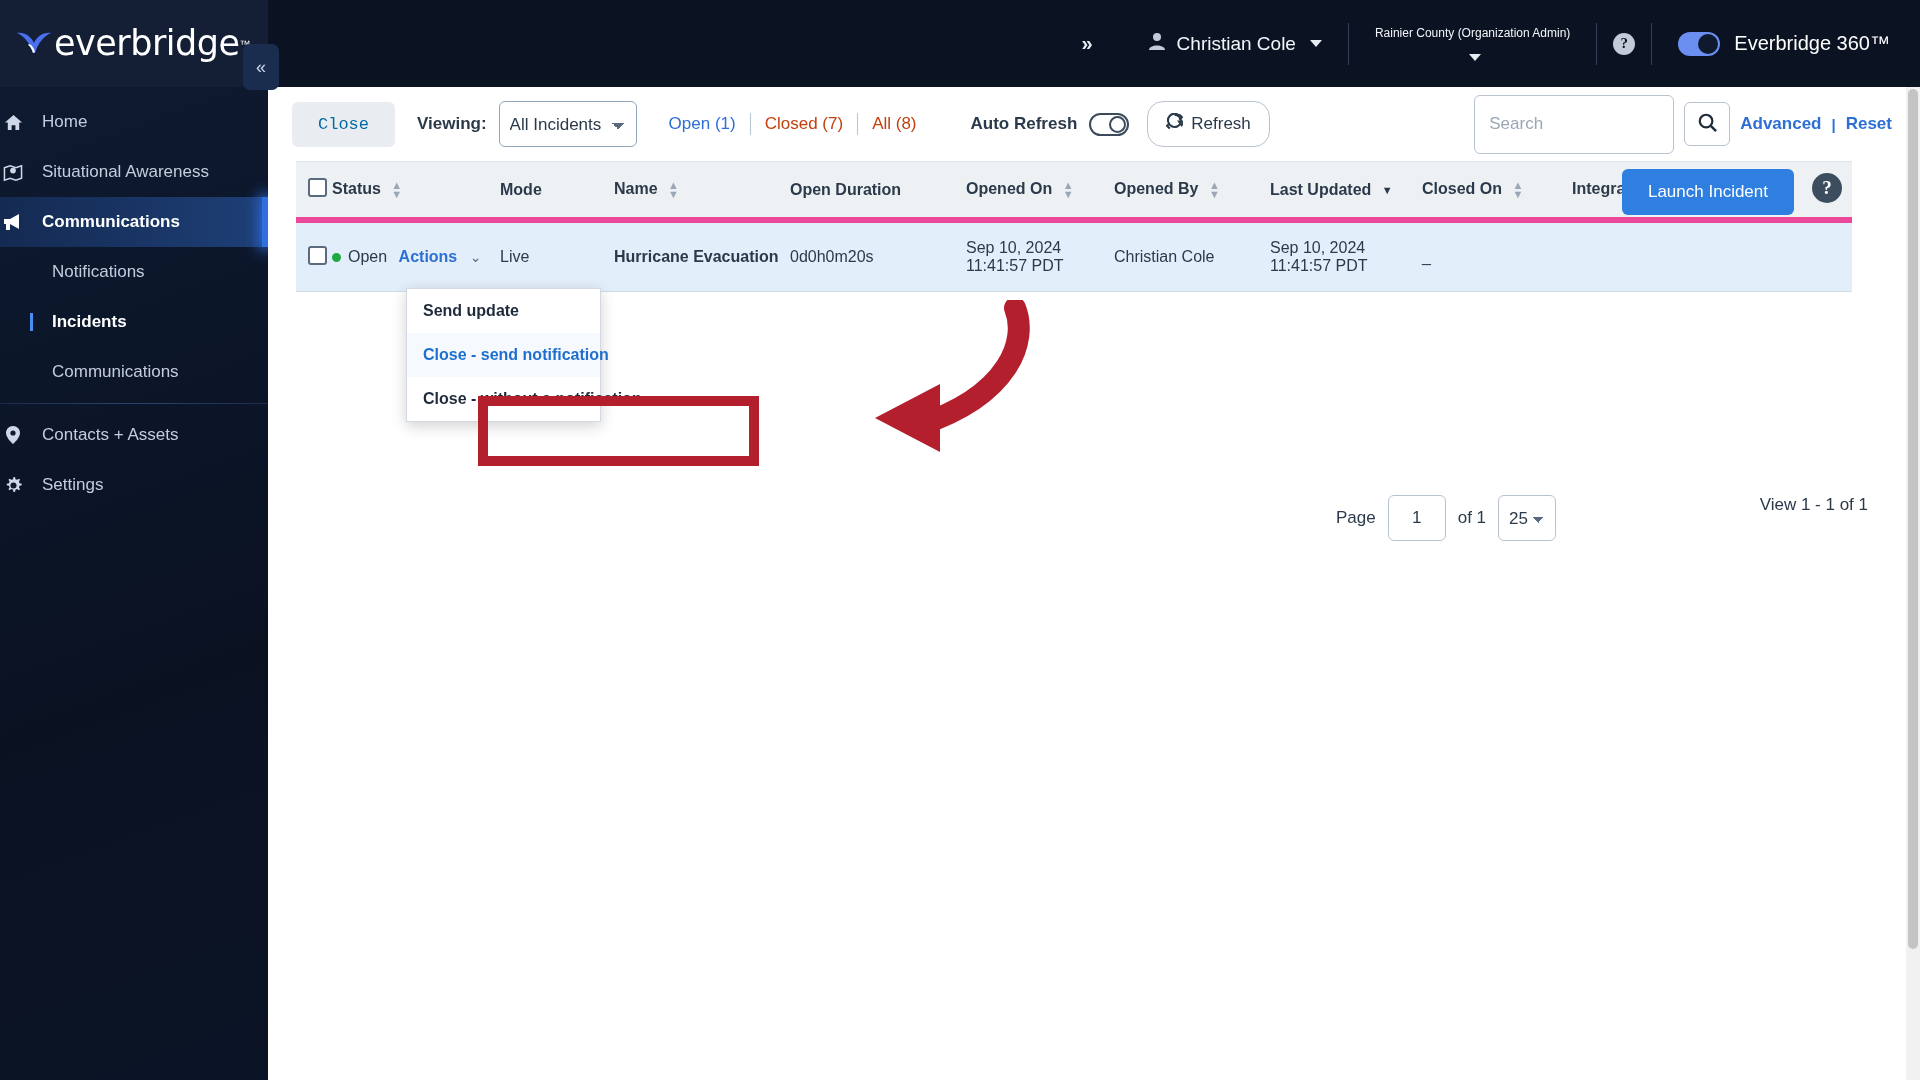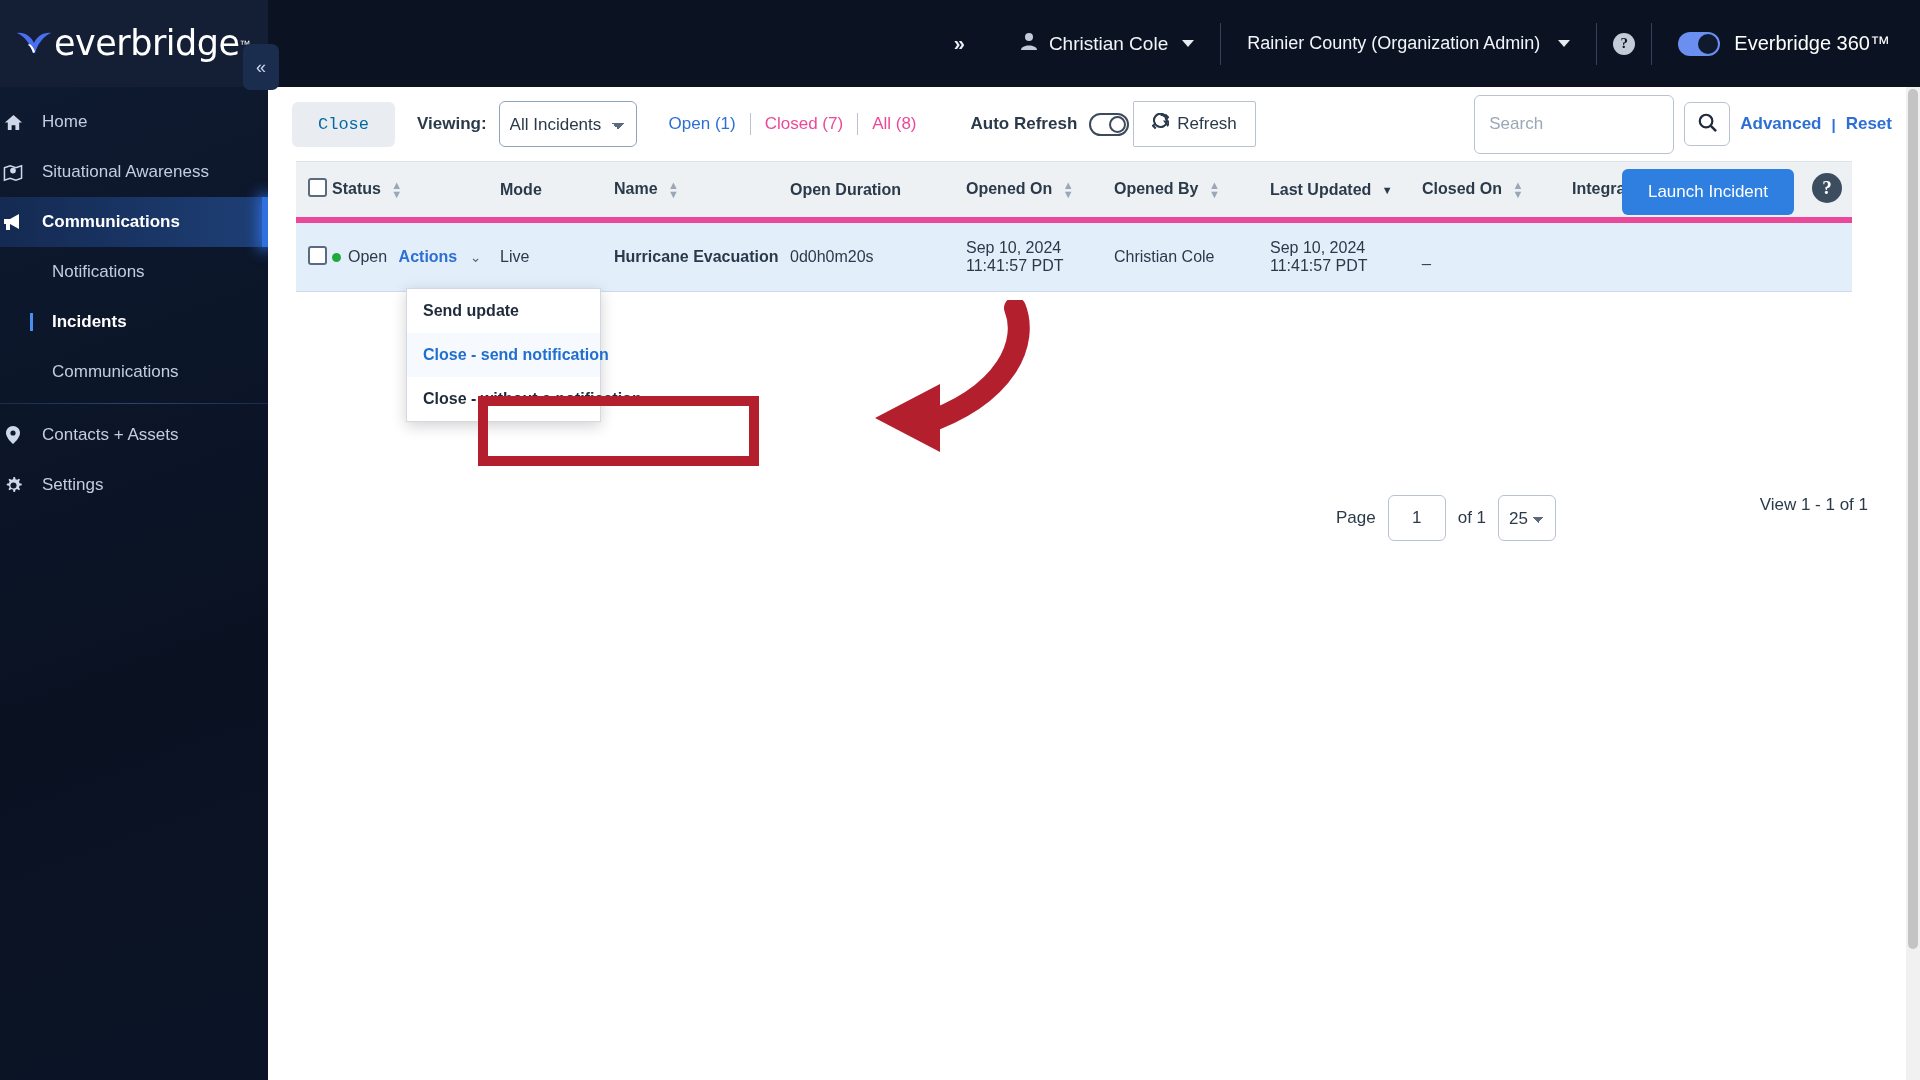--- a/index.html
+++ b/index.html
@@ -45,21 +45,21 @@
     font-size: 19px; padding: 0 26px; cursor: pointer;
   }
   .caret-down {
     width: 0; height: 0; border-left: 6px solid transparent;
     border-right: 6px solid transparent; border-top: 7px solid #e7ebf2;
     margin-left: 4px;
   }
   .vsep { width: 1px; height: 42px; background: #32405a; }
   .org-menu {
     display: flex; align-items: center; gap: 14px; color: #f2f5f9;
-    font-size: 18px; padding: 0 26px; cursor: pointer; font-weight: 500;
+    font-size: 12px; padding: 0 26px; cursor: pointer; font-weight: 500; flex-direction: column;
   }
   .help-btn {
     width: 54px; display: flex; align-items: center; justify-content: center;
     cursor: pointer;
   }
   .help-circle {
     width: 22px; height: 22px; border-radius: 50%; background: #c3cbd8;
     color: #0b1221; font-size: 15px; font-weight: bold;
     display:flex; align-items:center; justify-content:center;
     font-family: "Liberation Serif", serif;
@@ -159,36 +159,36 @@
   .viewing-label { font-weight: bold; font-size: 17px; margin-left: 22px; margin-right: 12px; color:#2b3a4a; }
   .viewing-select {
     width: 138px; height: 46px; border: 1px solid #8fa4bd; border-radius: 6px;
     background: #fff; font-size: 17px; color: #2b3a4a; padding: 0 10px;
     font-family: "Liberation Sans", sans-serif; appearance: none;
     background-image: linear-gradient(45deg,transparent 50%,#5a6b80 50%),linear-gradient(135deg,#5a6b80 50%,transparent 50%);
     background-position: calc(100% - 18px) 21px, calc(100% - 12px) 21px;
     background-size: 6px 6px, 6px 6px; background-repeat: no-repeat;
   }
   .filter-links { display: flex; align-items: center; gap: 0; margin-left: 18px; font-size: 17px; }
-  .filter-links .fl { padding: 0 14px; cursor: pointer; color:#ec4899; font-weight: 500;}
+  .filter-links .fl { padding: 0 14px; cursor: pointer; color:#c2410c; font-weight: 500;}
   .filter-links .fl.blue { color: #2d6fd4; }
   .filter-sep { width: 1px; height: 22px; background: #b9c3d0; }
   .auto-refresh { display: flex; align-items: center; gap: 12px; margin-left: 40px; }
   .auto-refresh .lbl { font-weight: bold; font-size: 17px; }
   .ar-toggle {
     width: 40px; height: 23px; border: 2px solid #3c4a5c; border-radius: 12px;
     position: relative; cursor: pointer; background: #fff;
   }
   .ar-knob {
     position: absolute; right: 1px; top: 1px; width: 17px; height: 17px;
     border-radius: 50%; border: 2px solid #3c4a5c; background: #fff;
   }
   .refresh-btn {
-    margin-left: 4px; display: flex; align-items: center; gap: 8px;
-    background: #fff; border: 1px solid #b9c3d0; border-radius: 2px;
+    margin-left: 18px; display: flex; align-items: center; gap: 8px;
+    background: #fff; border: 1px solid #b9c3d0; border-radius: 16px;
     padding: 11px 18px; font-size: 17px; cursor: pointer; color: #2b3a4a;
     font-family: "Liberation Sans", sans-serif;
   }
   .search-wrap {
     margin-left: auto; display: flex; align-items: center; gap: 10px; padding-right: 28px;
   }
   .search-input {
     width: 200px; height: 59px; border: 1px solid #b9c3d0; border-radius: 6px;
     padding: 0 14px; font-size: 17px; font-family: "Liberation Sans", sans-serif;
     color: #2b3a4a;

